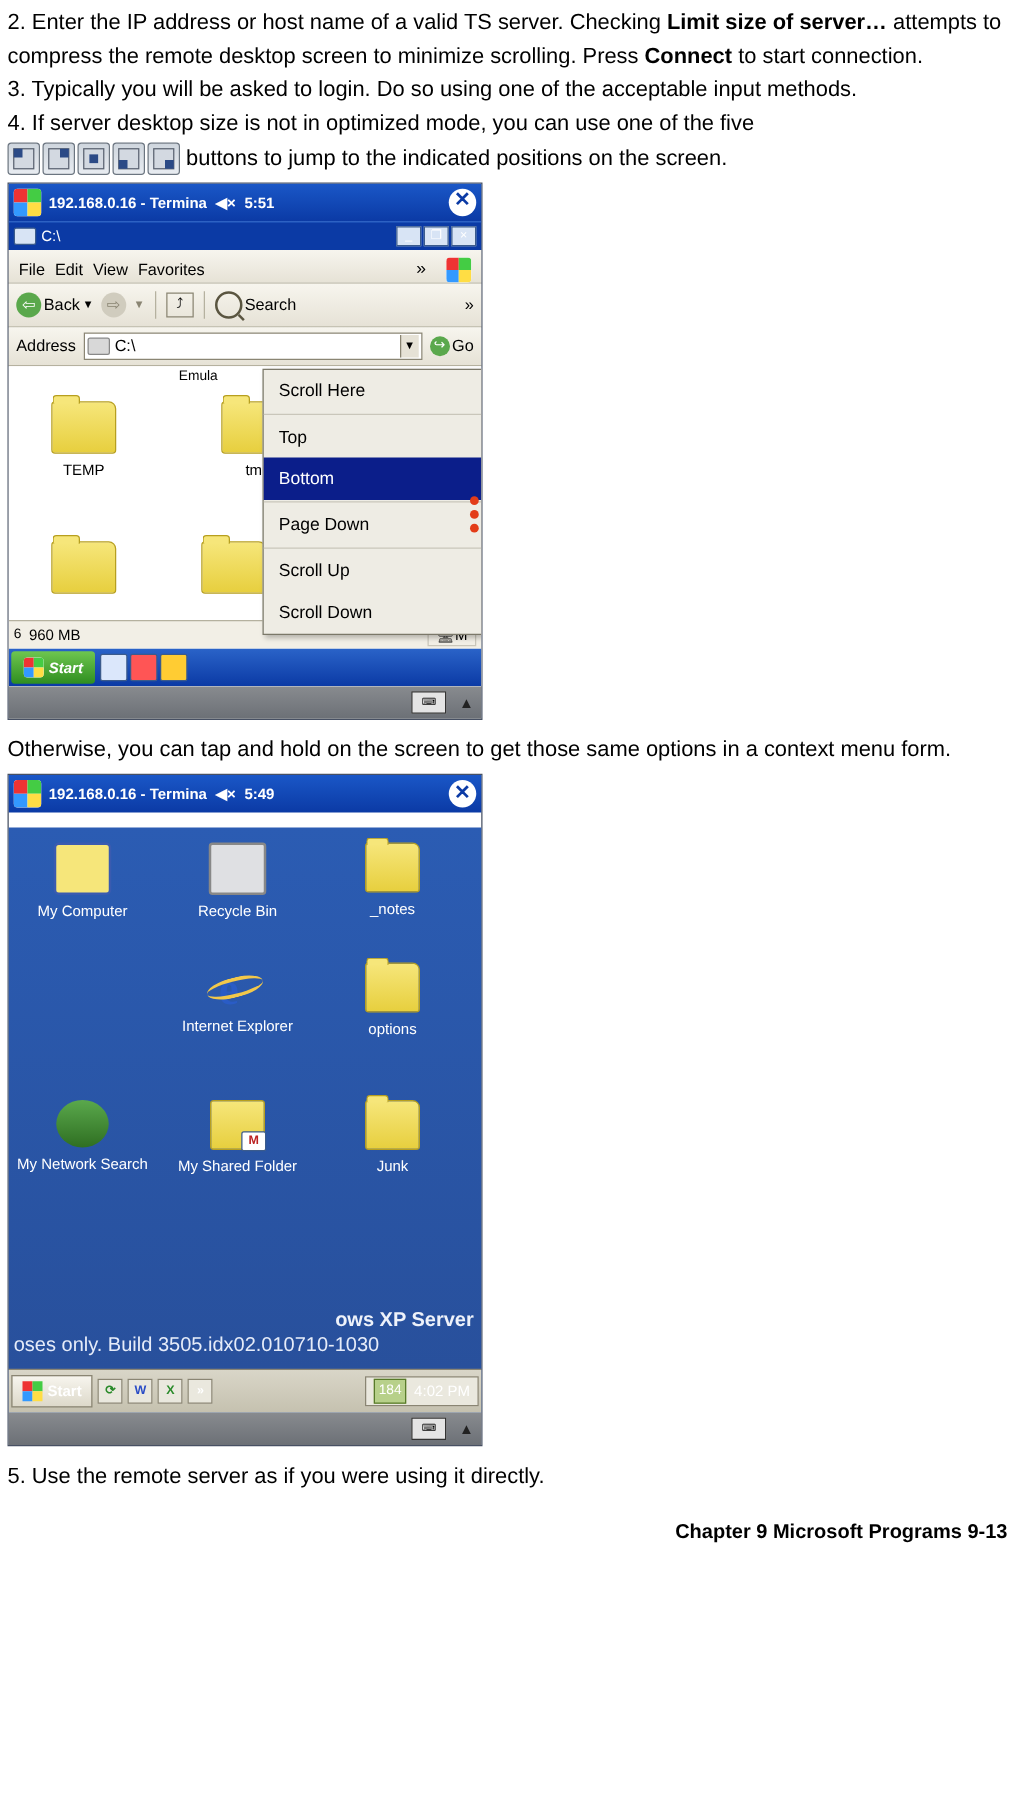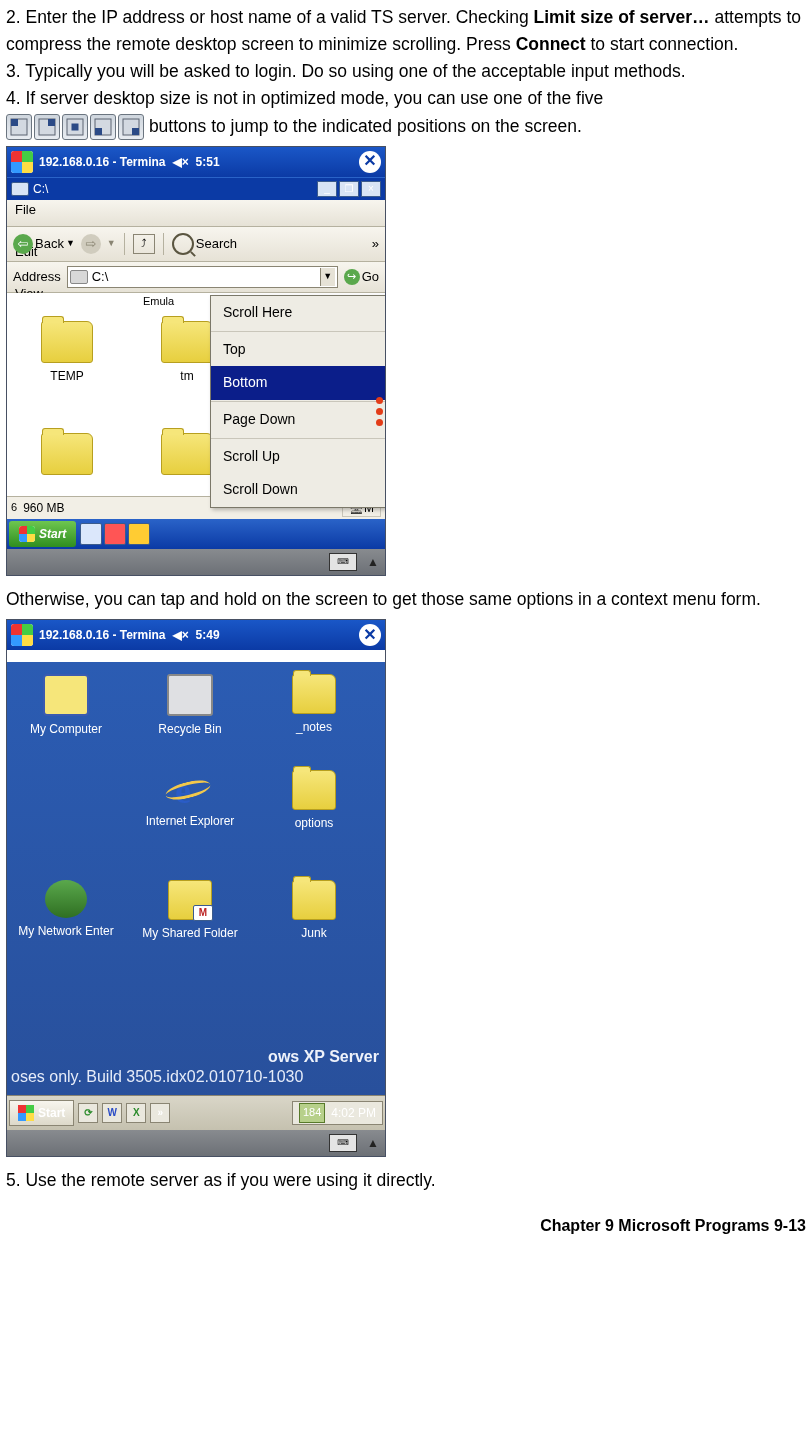--- a/index.html
+++ b/index.html
@@ -43,22 +43,22 @@
   .closebtn{ width:22px; height:22px; border-radius:50%; background:#fff;
     color:#0b3aa5; display:flex; align-items:center; justify-content:center;
     font-weight:bold; font-size:16px; margin-left:auto; }
   .cdrive-bar {
     height:18px; background:#0b3aa5; border-top:1px solid #2a63c8;
     display:flex; align-items:center; color:#fff; padding:2px 4px; gap:4px;
   }
   .cdrive-bar .driveic{ width:16px; height:12px; background:#d8e4f5; border:1px solid #3b5b8c; border-radius:2px; }
 
   .menubar { background:linear-gradient(#f7f5ee,#e6e2d6); height:26px;
-    display:flex; align-items:flex-start; padding:0 8px; gap:22px;
-    border-bottom:1px solid #b5b19f; font-size:13px;flex-direction:column; }
+    display:flex; align-items:flex-end; padding:0 8px; gap:8px;
+    border-bottom:1px solid #b5b19f; font-size:13px; }
   .menubar .chev { margin-left:auto; width:16px; text-align:center; font-size:14px; }
 
   .toolbar { background:linear-gradient(#f7f5ee,#e6e2d6); height:34px;
     display:flex; align-items:center; padding:0 6px; gap:6px;
     border-bottom:1px solid #b5b19f; font-size:13px; }
   .toolbar .tb{ display:flex; align-items:center; gap:2px; }
   .toolbar .sep{ width:1px; height:22px; background:#b5b19f; margin:0 2px; }
   .toolbar .arrow-left, .toolbar .arrow-right {
     width:20px; height:20px; border-radius:50%;
     display:flex; align-items:center; justify-content:center; font-size:13px;
@@ -273,21 +273,21 @@
         <span>Go</span>
       </span>
   </div>
 
   <div class="content1">
     <span class="emula">Emula</span>
     <div class="folder" style="top:28px;left:20px;">
       <div class="fic"></div>
       <div class="flabel">TEMP</div>
     </div>
-    <div class="folder" style="top:28px;left:140px;">
+    <div class="folder" style="top:28px;left:156px;">
       <div class="fic"></div>
       <div class="flabel">tm</div>
     </div>
     <div class="folder" style="top:140px;left:20px;">
       <div class="fic"></div>
     </div>
     <div class="folder" style="top:140px;left:140px;">
       <div class="fic"></div>
     </div>
 
@@ -371,21 +371,21 @@
         <div class="icn ie"></div>
         <span>Internet Explorer</span>
       </div>
     <div class="dic" style="top:108px;left:252px;">
         <div class="icn fld"></div>
         <span>options</span>
       </div>
 
     <div class="dic" style="top:218px;left:4px;">
         <div class="icn net"></div>
-        <span>My Network Enter</span>
+        <span>My Network Search</span>
       </div>
     <div class="dic" style="top:218px;left:128px;">
         <div class="icn share"></div>
         <span>My Shared Folder</span>
       </div>
     <div class="dic" style="top:218px;left:252px;">
         <div class="icn fld"></div>
         <span>Junk</span>
       </div>
 

